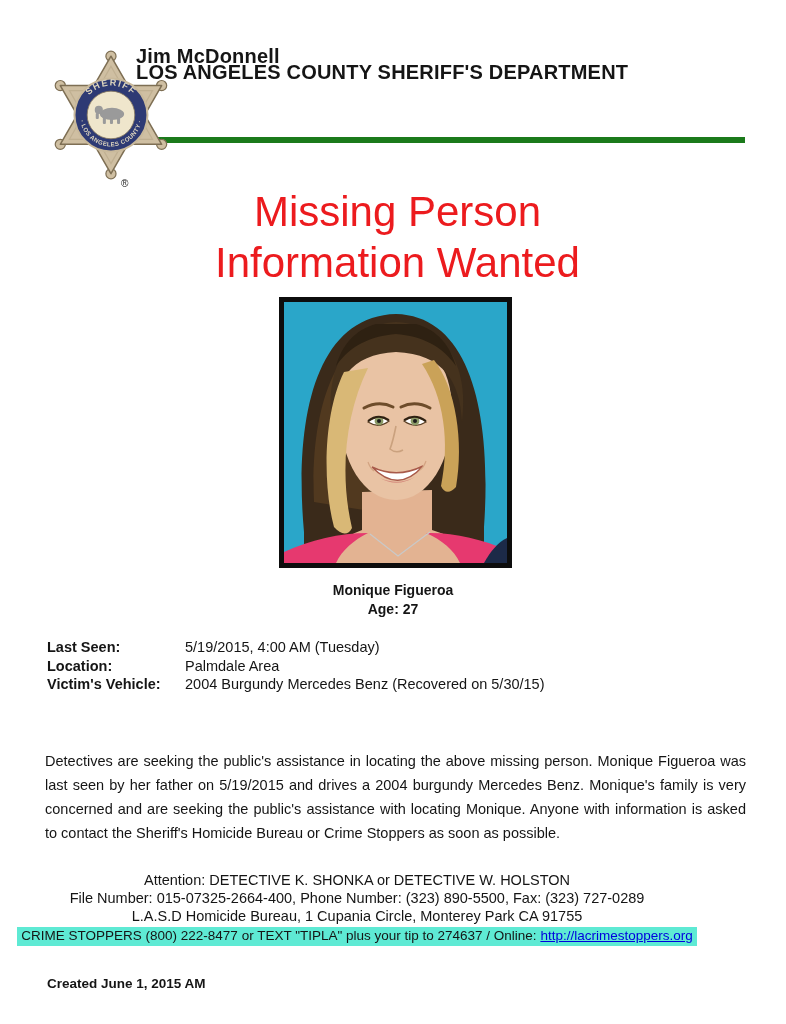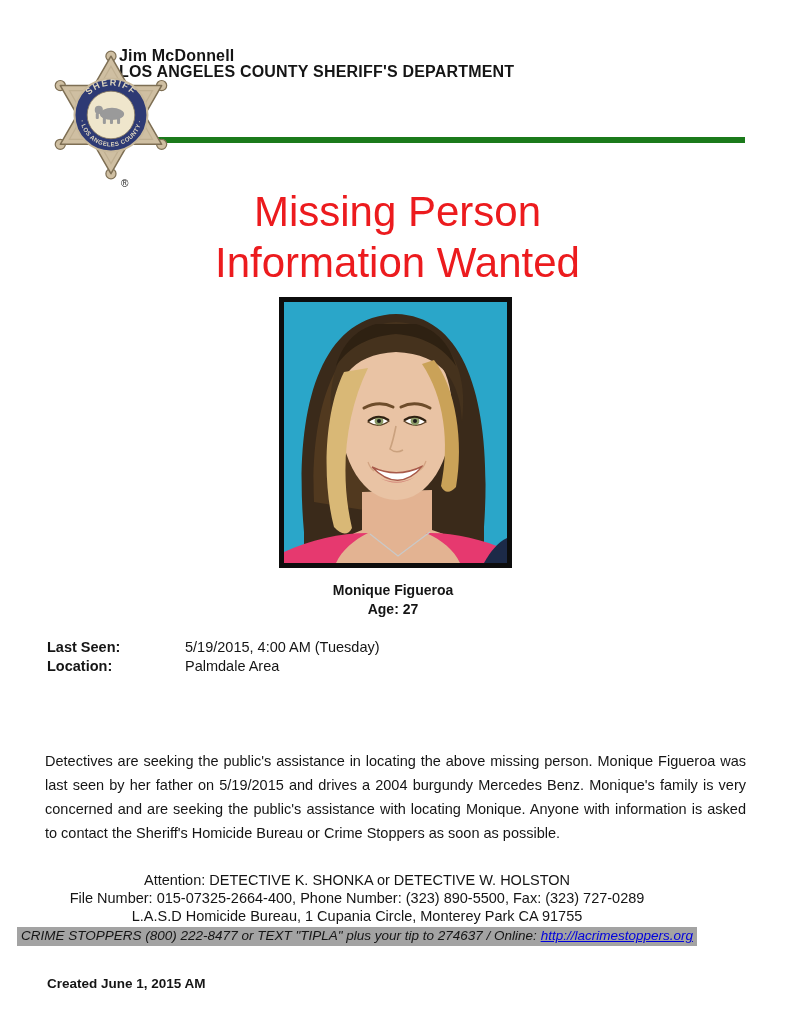--- a/index.html
+++ b/index.html
@@ -9,23 +9,23 @@
     position: relative;
     width: 786px;
     height: 1024px;
     background: #fff;
     overflow: hidden;
   }
 
   
   .agency-lines {
     position: absolute;
-    left: 119px; top: 48px;
+    left: 136px; top: 48px;
     font-weight: bold;
-    font-size: 16px;
+    font-size: 20px;
     line-height: 16px;
     letter-spacing: 0.2px;
     color: #151515;
   }
   .bulletin-title {
     position: absolute;
     left: 140px; top: 76px;
     width: 605px;
     text-align: center;
     font-family: "DejaVu Sans", sans-serif;
@@ -111,25 +111,24 @@
     left: 0; top: 871px;
     width: 714px;
     text-align: center;
     font-size: 14.5px;
     line-height: 18.2px;
     color: #151515;
   }
   .crimestoppers {
     display: inline-block;
     margin-top: 1px;
-    background: #a3a3a3;
+    background: #5eead4;
     font-size: 13.5px;
     line-height: 16px;
     padding: 1px 4px 2px 4px;
-    font-style: italic;
   }
   .crimestoppers a {
     color: #0000dd;
     text-decoration: underline;
   }
 
   
   .footer-left, .footer-right {
     position: absolute;
     top: 959px;
@@ -251,20 +250,24 @@
 
   <div class="details">
     <div class="row">
       <span class="lbl">Last Seen:</span>
       <span class="val">5/19/2015, 4:00 AM (Tuesday)</span>
     </div>
     <div class="row">
       <span class="lbl">Location:</span>
       <span class="val">Palmdale Area</span>
     </div>
+    <div class="row">
+      <span class="lbl">Victim's Vehicle:</span>
+      <span class="val">2004 Burgundy Mercedes Benz (Recovered on 5/30/15)</span>
+    </div>
   </div>
 
   <p class="narrative">Detectives are seeking the public's assistance in locating the above missing person. Monique Figueroa was last seen by her father on 5/19/2015 and drives a 2004 burgundy Mercedes Benz. Monique's family is very concerned and are seeking the public's assistance with locating Monique. Anyone with information is asked to contact the Sheriff's Homicide Bureau or Crime Stoppers as soon as possible.</p>
 
   <div class="contact">
     <div>Attention: DETECTIVE K. SHONKA or DETECTIVE W. HOLSTON</div>
     <div>File Number: 015-07325-2664-400, Phone Number: (323) 890-5500, Fax: (323) 727-0289</div>
     <div>L.A.S.D Homicide Bureau, 1 Cupania Circle, Monterey Park CA 91755</div>
     <div class="crimestoppers"><span>CRIME STOPPERS (800) 222-8477 or TEXT "TIPLA" plus your tip to 274637 / Online: </span><a href="#">http://lacrimestoppers.org</a></div>
   </div>

